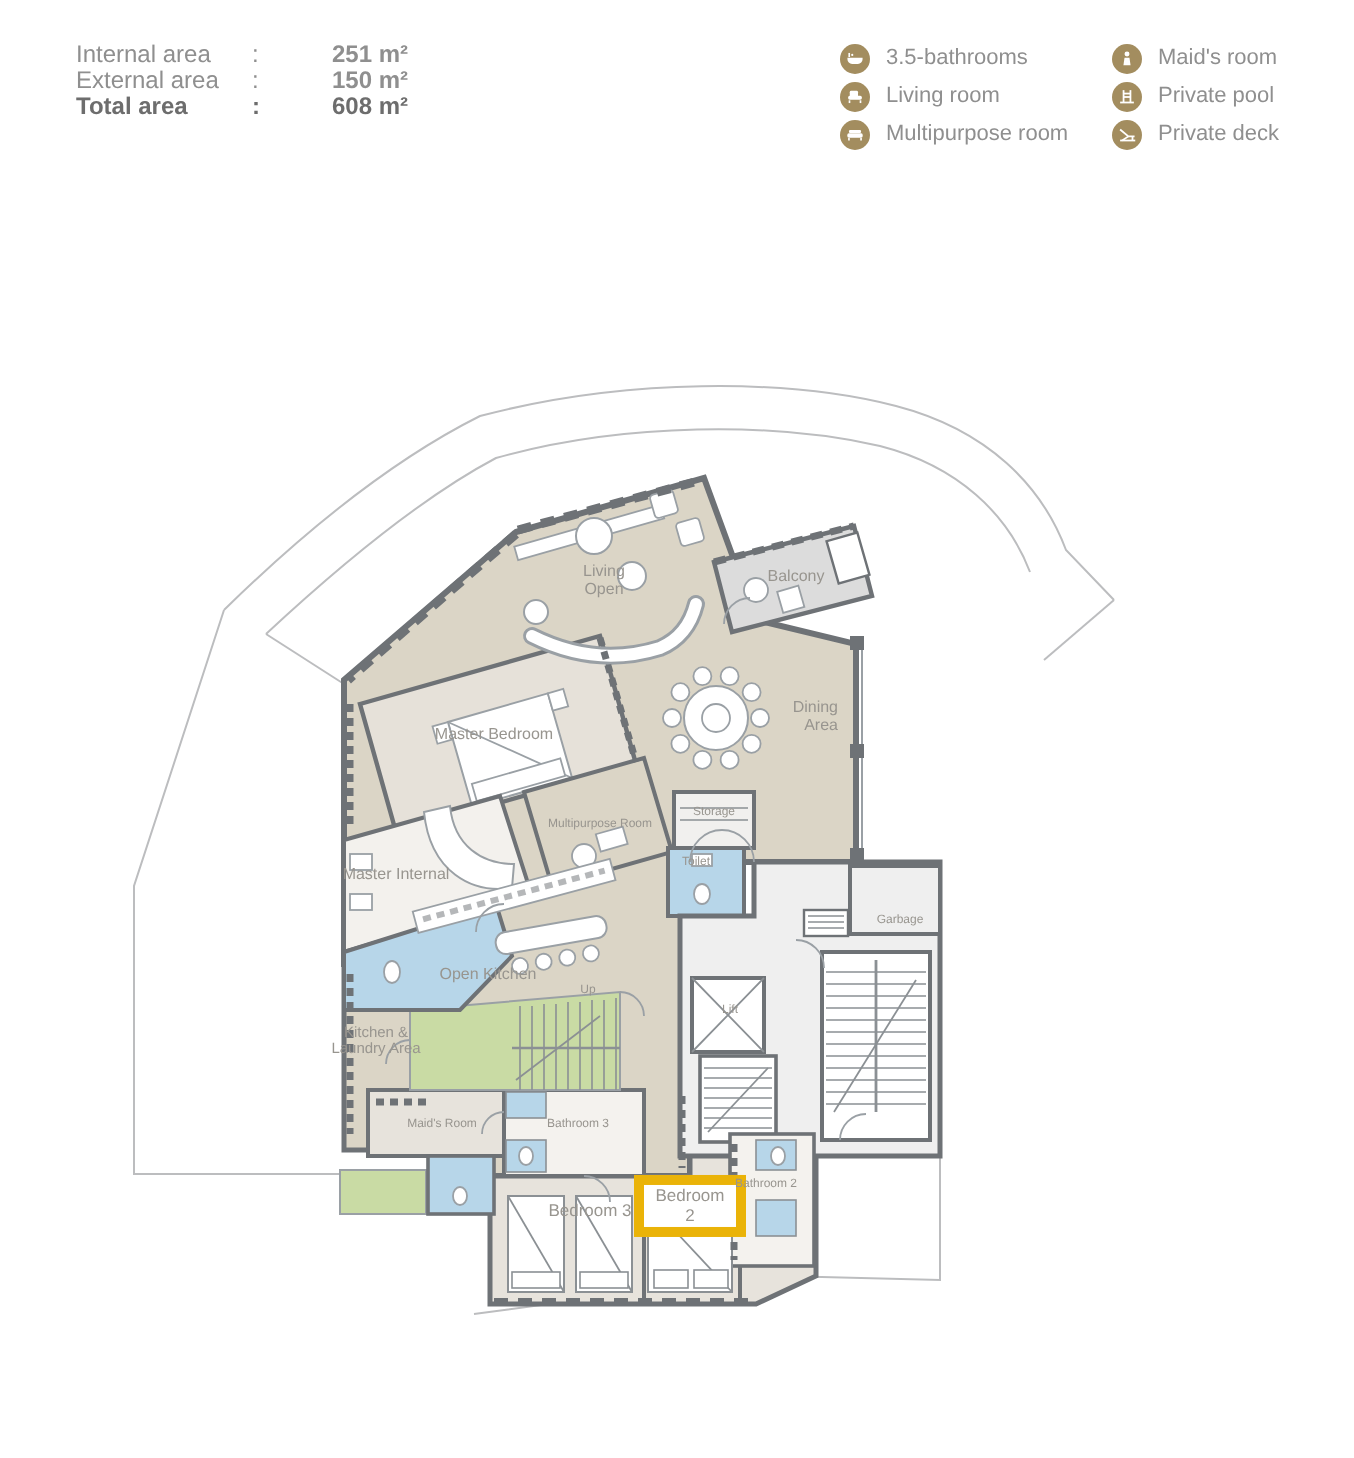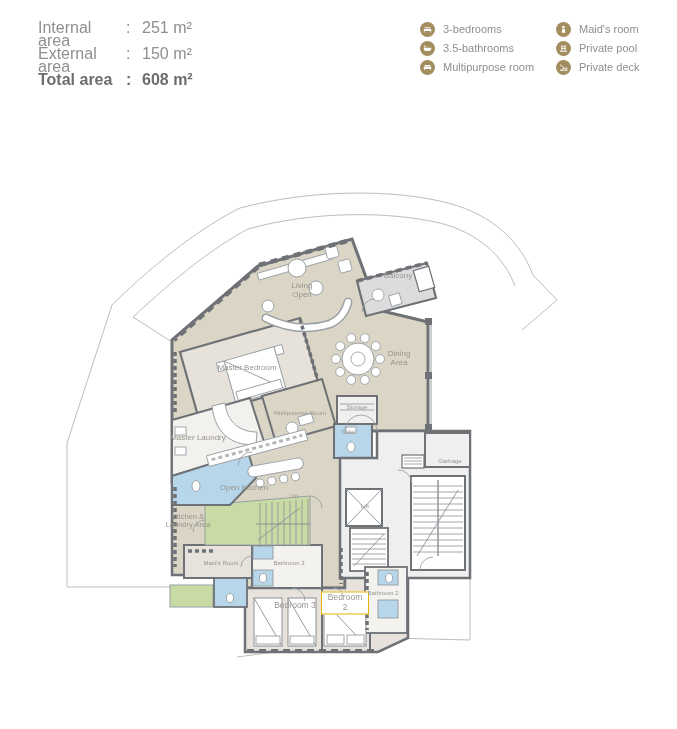--- a/index.html
+++ b/index.html
@@ -1,41 +1,41 @@
 <!DOCTYPE html>
 <html><head>
 <meta charset="utf-8">
 <style>
   html,body{margin:0;padding:0;background:#ffffff;}
   body{font-family:"Liberation Sans", sans-serif;}
   .page{position:relative;width:677px;height:729px;background:#fff;overflow:hidden;}
 
   
-  .area-block{position:absolute;left:38px;top:21px;font-size:16px;color:#8f8f8f;}
+  .area-block{position:absolute;left:38px;top:21px;font-size:12px;color:#8f8f8f;}
   .area-row{display:flex;line-height:13px;}
   .area-row .a-label{width:88px;}
   .area-row .a-colon{width:16px;}
-  .area-row .a-value{width:62px;}
+  .area-row .a-value{width:62px;text-align:right;font-weight:bold;}
   .area-row.total{color:#6d6d6d;font-weight:bold;}
 
   
   .legend-col{position:absolute;top:20px;font-size:11px;color:#8f8f8f;}
   .legend-col.c1{left:420px;}
   .legend-col.c2{left:556px;}
   .legend-row{display:flex;align-items:center;height:18px;margin-bottom:1px;}
   .legend-icon{width:15px;height:15px;border-radius:50%;background:#a38d5f;display:flex;align-items:center;justify-content:center;margin-right:8px;flex:0 0 15px;}
   .legend-icon svg{display:block;}
 
   
   .plan{position:absolute;left:0;top:0;width:677px;height:729px;}
   .lbl{position:absolute;transform:translate(-50%,-50%);color:#98958f;text-align:center;line-height:1.12;font-size:8px;}
   .lbl-sm{font-size:6px;}
   .lbl-md{font-size:7.5px;}
   .lbl-lg{font-size:8.5px;}
-  .lbl-box{background:#ffffff;border:1px solid #eab308;padding:1px 3px;}
+  .lbl-box{background:#ffffff;border:5px solid #eab308;padding:1px 3px;}
 </style>
 </head>
 <body>
 
 <div class="page">
 
   <div class="area-block">
     <div class="area-row">
       <span class="a-label">Internal area</span>
       <span class="a-colon">:</span>
@@ -51,40 +51,40 @@
       <span class="a-colon">:</span>
       <span class="a-value">608 m²</span>
     </div>
   </div>
 
   <div class="legend-col c1">
     <div class="legend-row">
       <span class="legend-icon">
         <svg width="11" height="11" viewBox="0 0 16 16">
             <g fill="#fff">
-              <rect x="2.5" y="7.2" width="11" height="3" rx="1"></rect>
-              <rect x="3.5" y="4.8" width="9" height="1.4" rx="0.7"></rect>
-              <rect x="2.5" y="10.6" width="1.4" height="1.6"></rect>
-              <rect x="12.1" y="10.6" width="1.4" height="1.6"></rect>
-            </g>
-          </svg>
-      </span>
-      <span>3-bedrooms</span>
-    </div>
-    <div class="legend-row">
-      <span class="legend-icon">
-        <svg width="11" height="11" viewBox="0 0 16 16">
-            <g fill="#fff">
               <path d="M2.5,7 h11 v1.2 a3.4,3.4 0 0 1 -3.4,3.4 h-4.2 a3.4,3.4 0 0 1 -3.4,-3.4 z"></path>
               <rect x="3.2" y="3.6" width="1.2" height="3"></rect>
               <circle cx="6" cy="5" r="0.8"></circle>
             </g>
           </svg>
       </span>
       <span>3.5-bathrooms</span>
+    </div>
+    <div class="legend-row">
+      <span class="legend-icon">
+        <svg width="11" height="11" viewBox="0 0 16 16">
+            <g fill="#fff">
+              <rect x="4.2" y="3.5" width="6" height="6" rx="1"></rect>
+              <rect x="3" y="7" width="10" height="3" rx="1.2"></rect>
+              <rect x="3.4" y="10.4" width="1.2" height="2"></rect>
+              <rect x="11.4" y="10.4" width="1.2" height="2"></rect>
+            </g>
+          </svg>
+      </span>
+      <span>Living room</span>
     </div>
     <div class="legend-row">
       <span class="legend-icon">
         <svg width="11" height="11" viewBox="0 0 16 16">
             <g fill="#fff">
               <rect x="3.6" y="4.4" width="8.8" height="2.2" rx="0.8"></rect>
               <rect x="2.4" y="6.8" width="11.2" height="3.2" rx="1.2"></rect>
               <rect x="3" y="10.2" width="1.2" height="1.8"></rect>
               <rect x="11.8" y="10.2" width="1.2" height="1.8"></rect>
             </g>
@@ -338,24 +338,24 @@
         <path d="M252,556 a11,11 0 0 0 -11,11"></path>
         <path d="M398,470 a14,14 0 0 1 14,14"></path>
         <path d="M420,570 a13,13 0 0 1 13,-13"></path>
         <path d="M205,520 a12,12 0 0 0 -12,12"></path>
         <path d="M310,496 a12,12 0 0 1 12,12"></path>
       </g>
     </g>
   </svg>
 
   <div class="lbl" style="left:302px;top:291px;width:40px;">Living Open</div>
-  <div class="lbl" style="left:398px;top:276px;width:60px;">Balcony</div>
-  <div class="lbl" style="left:399px;top:359px;width:40px;">Dining Area</div>
+  <div class="lbl" style="left:398px;top:289px;width:60px;">Balcony</div>
+  <div class="lbl" style="left:399px;top:359px;width:40px;text-align:right;">Dining Area</div>
   <div class="lbl" style="left:247px;top:368px;width:64px;">Master Bedroom</div>
-  <div class="lbl" style="left:198px;top:438px;width:66px;">Master Laundry</div>
+  <div class="lbl" style="left:198px;top:438px;width:66px;">Master Internal</div>
   <div class="lbl lbl-sm" style="left:300px;top:413px;width:56px;">Multipurpose Room</div>
   <div class="lbl lbl-sm" style="left:357px;top:407px;width:40px;">Storage</div>
   <div class="lbl lbl-sm" style="left:348px;top:432px;width:40px;">Toilet</div>
   <div class="lbl lbl-sm" style="left:450px;top:461px;width:44px;">Garbage</div>
   <div class="lbl" style="left:244px;top:488px;width:90px;">Open Kitchen</div>
   <div class="lbl lbl-sm" style="left:294px;top:496px;width:20px;">Up</div>
   <div class="lbl lbl-sm" style="left:365px;top:506px;width:30px;">Lift</div>
   <div class="lbl lbl-md" style="left:188px;top:521px;width:52px;">Kitchen &amp; Laundry Area</div>
   <div class="lbl lbl-sm" style="left:221px;top:563px;width:66px;">Maid's Room</div>
   <div class="lbl lbl-sm" style="left:289px;top:563px;width:36px;">Bathroom 3</div>

